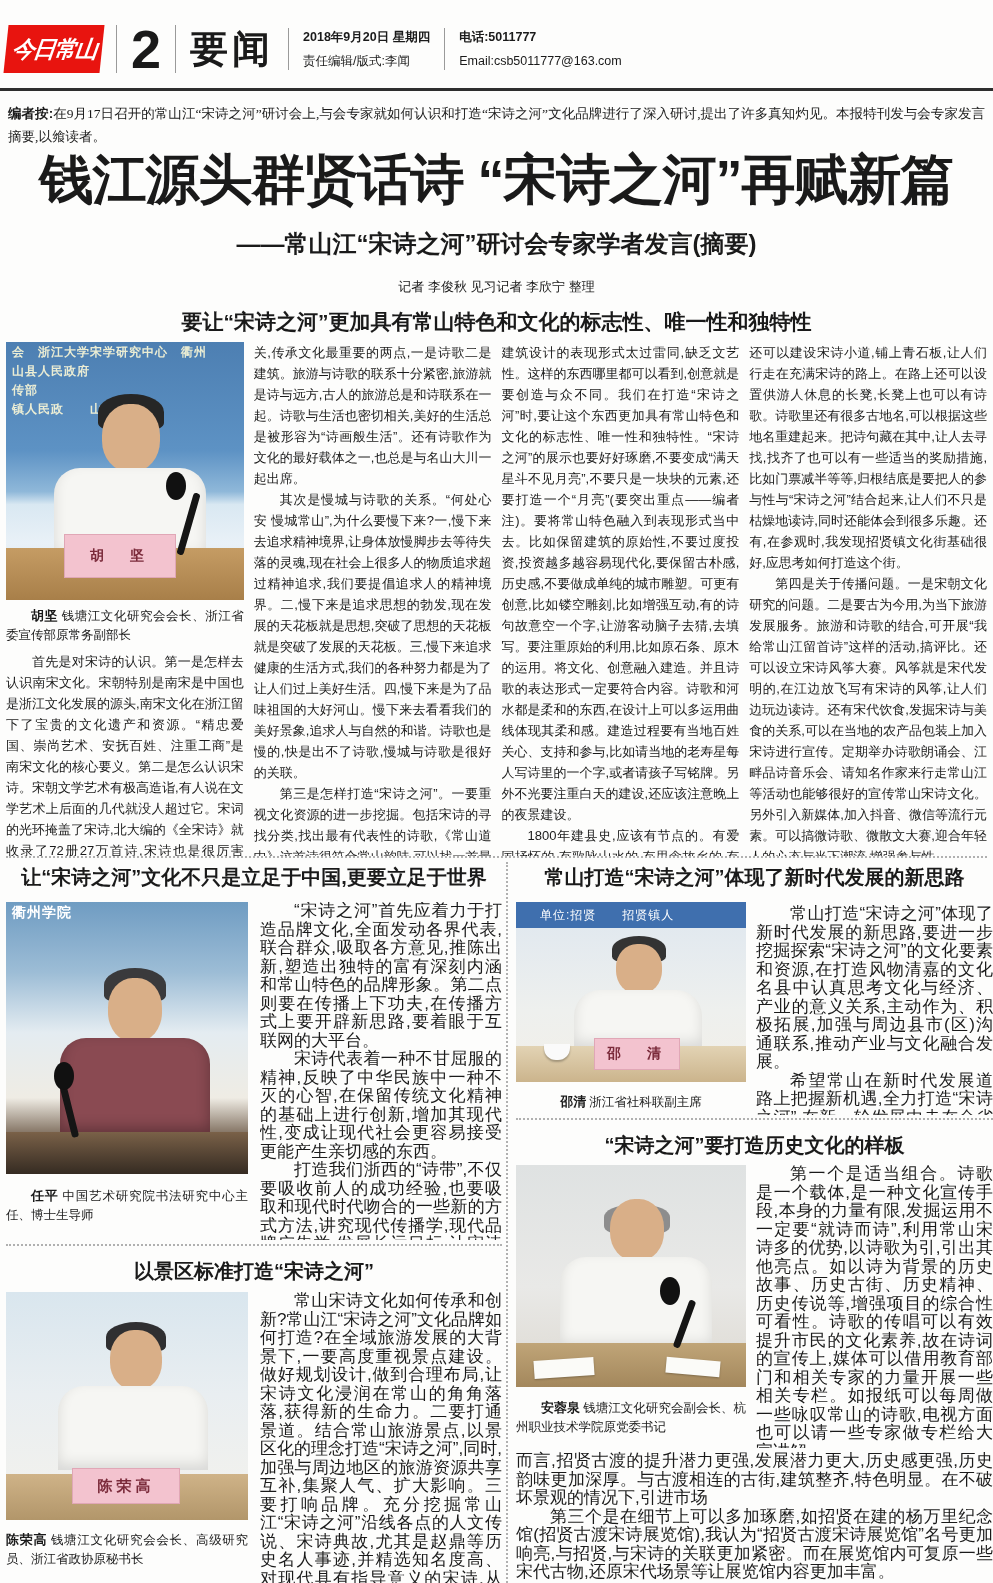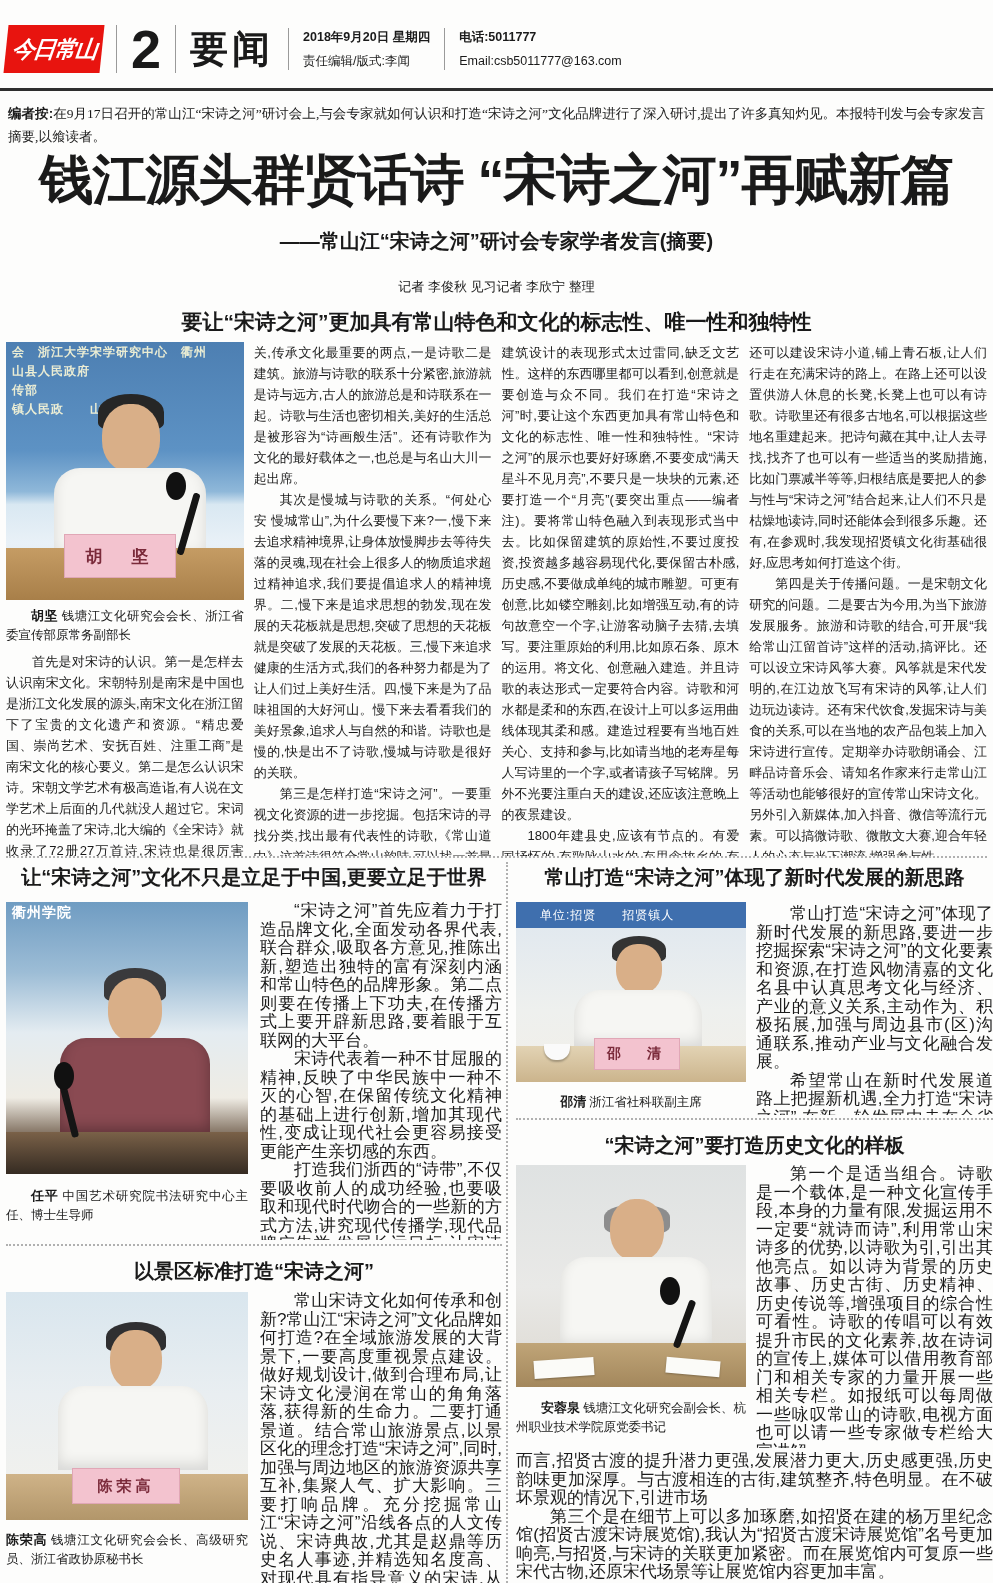--- a/index.html
+++ b/index.html
@@ -28,21 +28,21 @@
   .editor-note {
     position:absolute; top:103px; left:8px; right:8px;
     font-family:"Liberation Serif", serif; font-size:13.5px; line-height:1.7;
     text-align:justify;
   }
   .editor-note b { font-family:"Liberation Sans", sans-serif; }
   
   .headline { position:absolute; top:148px; left:0; width:100%; text-align:center;
     font-size:54px; font-weight:900; letter-spacing:-1px; line-height:1.15; }
   .subhead  { position:absolute; top:228px; left:0; width:100%; text-align:center;
-    font-size:20px; font-weight:bold; }
+    font-size:24px; font-weight:bold; }
   .byline   { position:absolute; top:278px; left:0; width:100%; text-align:center; font-size:13px; }
   
   .a1-title { position:absolute; top:308px; left:0; width:100%; text-align:center;
     font-size:21px; font-weight:bold; }
   .a1-cols { position:absolute; top:342px; left:6px; right:6px; height:514px;
     display:flex; gap:10px; }
   .a1-cols .col { flex:1 1 0; overflow:hidden; }
   .body { font-size:13px; line-height:21px; text-align:justify; }
   .bbody { font-size:17px; line-height:18.5px; text-align:justify; }
   .ind { text-indent:2em; }
@@ -150,21 +150,21 @@
         <div class="banner-line">会　浙江大学宋学研究中心　衢州</div>
         <div class="banner-line">山县人民政府</div>
         <div class="banner-line">传部</div>
         <div class="banner-line">镇人民政　　山县社科联</div>
         <div class="hair" style="top:52px;left:92px;width:66px;height:36px;"></div>
         <div class="face" style="top:62px;left:96px;width:58px;height:68px;"></div>
         <div class="shirt" style="top:126px;left:48px;width:152px;height:92px;"></div>
         <div class="desk" style="height:52px;"></div>
         <div class="mic-rod" style="right:52px;bottom:44px;height:64px;transform:rotate(16deg);"></div>
         <div class="mic-head" style="right:58px;bottom:100px;"></div>
-        <div class="namecard" style="left:58px;bottom:22px;width:112px;height:44px;font-size:17px;">胡　坚</div>
+        <div class="namecard" style="left:58px;bottom:22px;width:112px;height:44px;font-size:14px;">胡　坚</div>
       </div>
       <p class="caption cind"><b>胡坚</b> <span>钱塘江文化研究会会长、浙江省委宣传部原常务副部长</span></p>
       <p class="body ind">首先是对宋诗的认识。第一是怎样去认识南宋文化。宋朝特别是南宋是中国也是浙江文化发展的源头,南宋文化在浙江留下了宝贵的文化遗产和资源。“精忠爱国、崇尚艺术、安抚百姓、注重工商”是南宋文化的核心要义。第二是怎么认识宋诗。宋朝文学艺术有极高造诣,有人说在文学艺术上后面的几代就没人超过它。宋词的光环掩盖了宋诗,北大编的《全宋诗》就收录了72册27万首诗,宋诗也是很厉害的。第三就是诗歌与文化传承、百姓生活息息相</p>
     </div>
     <div class="col">
       <p class="body">关,传承文化最重要的两点,一是诗歌二是建筑。旅游与诗歌的联系十分紧密,旅游就是诗与远方,古人的旅游总是和诗联系在一起。诗歌与生活也密切相关,美好的生活总是被形容为“诗画般生活”。还有诗歌作为文化的最好载体之一,也总是与名山大川一起出席。</p>
       <p class="body ind">其次是慢城与诗歌的关系。“何处心安 慢城常山”,为什么要慢下来?一,慢下来去追求精神境界,让身体放慢脚步去等待失落的灵魂,现在社会上很多人的物质追求超过精神追求,我们要提倡追求人的精神境界。二,慢下来是追求思想的勃发,现在发展的天花板就是思想,突破了思想的天花板就是突破了发展的天花板。三,慢下来追求健康的生活方式,我们的各种努力都是为了让人们过上美好生活。四,慢下来是为了品味祖国的大好河山。慢下来去看看我们的美好景象,追求人与自然的和谐。诗歌也是慢的,快是出不了诗歌,慢城与诗歌是很好的关联。</p>
       <p class="body ind">第三是怎样打造“宋诗之河”。一要重视文化资源的进一步挖掘。包括宋诗的寻找分类,找出最有代表性的诗歌,《常山道中》这首诗很符合常山韵味,可以找一首最具代表性的诗,镌刻在县城入城口上。精选精编常山宋诗诗集。二要注重“宋诗之河”的规划。宋诗历史节点的展示现在的一些</p>
     </div>
     <div class="col">

